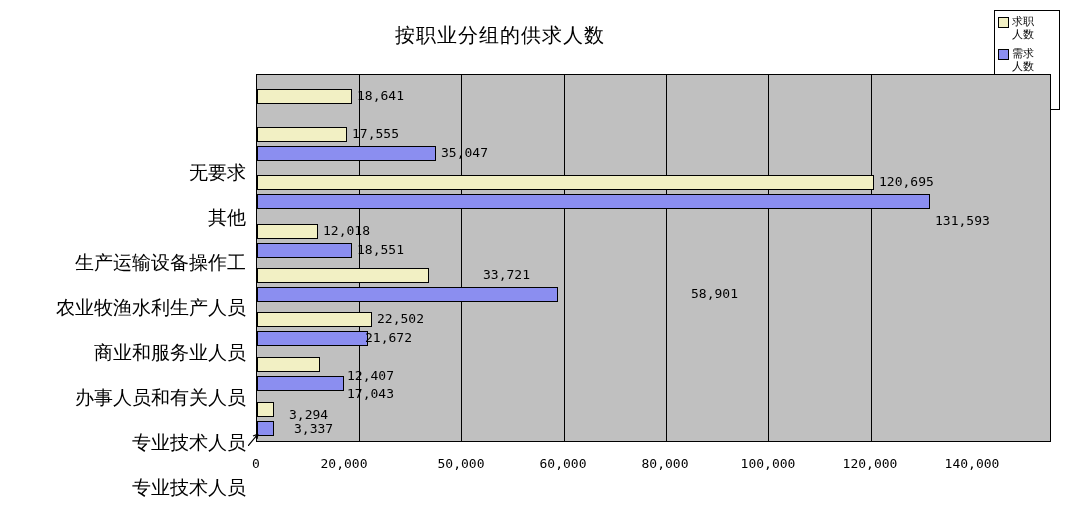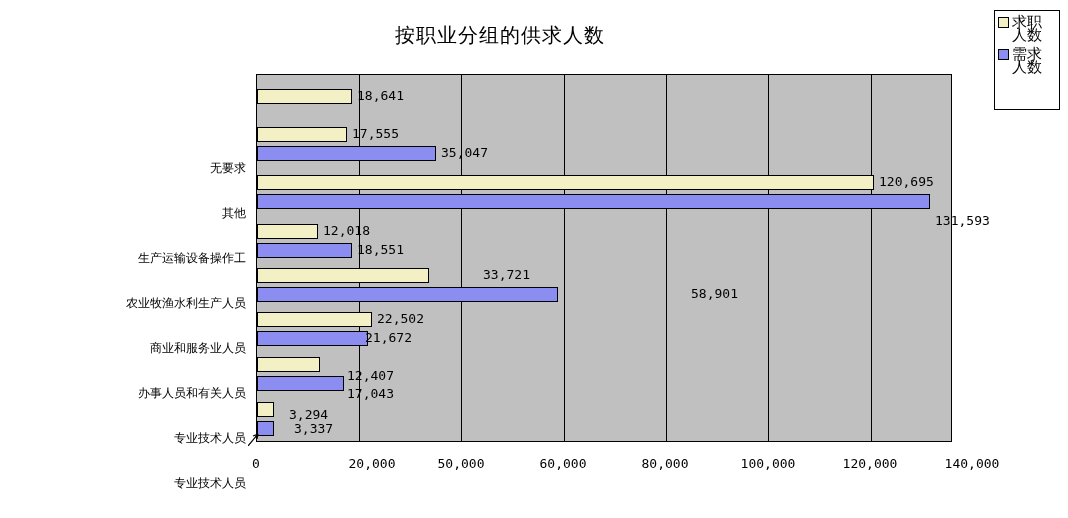--- a/index.html
+++ b/index.html
@@ -48,32 +48,32 @@
   .legend-swatch {
     width: 11px;
     height: 11px;
     border: 1px solid #000;
     box-sizing: border-box;
     margin-right: 3px;
     flex: 0 0 auto;
     margin-top: 1px;
   }
   .legend-label {
-    font-size: 15px;
+    font-size: 11px;
     line-height: 13px;
-    font-family: Liberation Serif, serif;
+    font-family: Liberation Mono, monospace;
     color: #000;
     white-space: pre-line;
   }
   
   #plot {
     position: absolute;
     left: 256px;
     top: 74px;
-    width: 696px;
+    width: 795px;
     height: 368px;
     background: #c0c0c0;
     border-left: 1px solid #000;
     border-top: 1px solid #000;
     border-right: 1px solid #000;
     border-bottom: 1px solid #000;
     box-sizing: border-box;
   }
   .gridline {
     position: absolute;
@@ -106,21 +106,21 @@
     font-family: "DejaVu Sans Mono", monospace;
     color: #000;
     white-space: nowrap;
     letter-spacing: 0px;
   }
   
   .ylabel {
     position: absolute;
     right: 0;
     text-align: right;
-    font-size: 12px;
+    font-size: 19px;
     font-family: "DejaVu Sans", sans-serif;
     color: #000;
     white-space: nowrap;
   }
   #ylabels {
     position: absolute;
     left: 0;
     top: 74px;
     width: 246px;
     height: 368px;
@@ -244,21 +244,21 @@
       <div class="bar-value" style="left:37px;top:31px">3,337</div>
     </div>
   </div>
 
   <svg class="axis-arrow" viewBox="0 0 14 14">
     <path d="M0 14 L10 2 M10 2 L5 4 M10 2 L9 7" stroke="#000" stroke-width="1.2" fill="none"></path>
   </svg>
 
   <div id="xaxis">
     <div class="xtick" style="left:0px">0</div>
-    <div class="xtick" style="left:116px">20,000</div>
+    <div class="xtick" style="left:88px">20,000</div>
     <div class="xtick" style="left:205px">50,000</div>
     <div class="xtick" style="left:307px">60,000</div>
     <div class="xtick" style="left:409px">80,000</div>
     <div class="xtick" style="left:512px">100,000</div>
     <div class="xtick" style="left:614px">120,000</div>
     <div class="xtick" style="left:716px">140,000</div>
   </div>
 
 </div>
 

